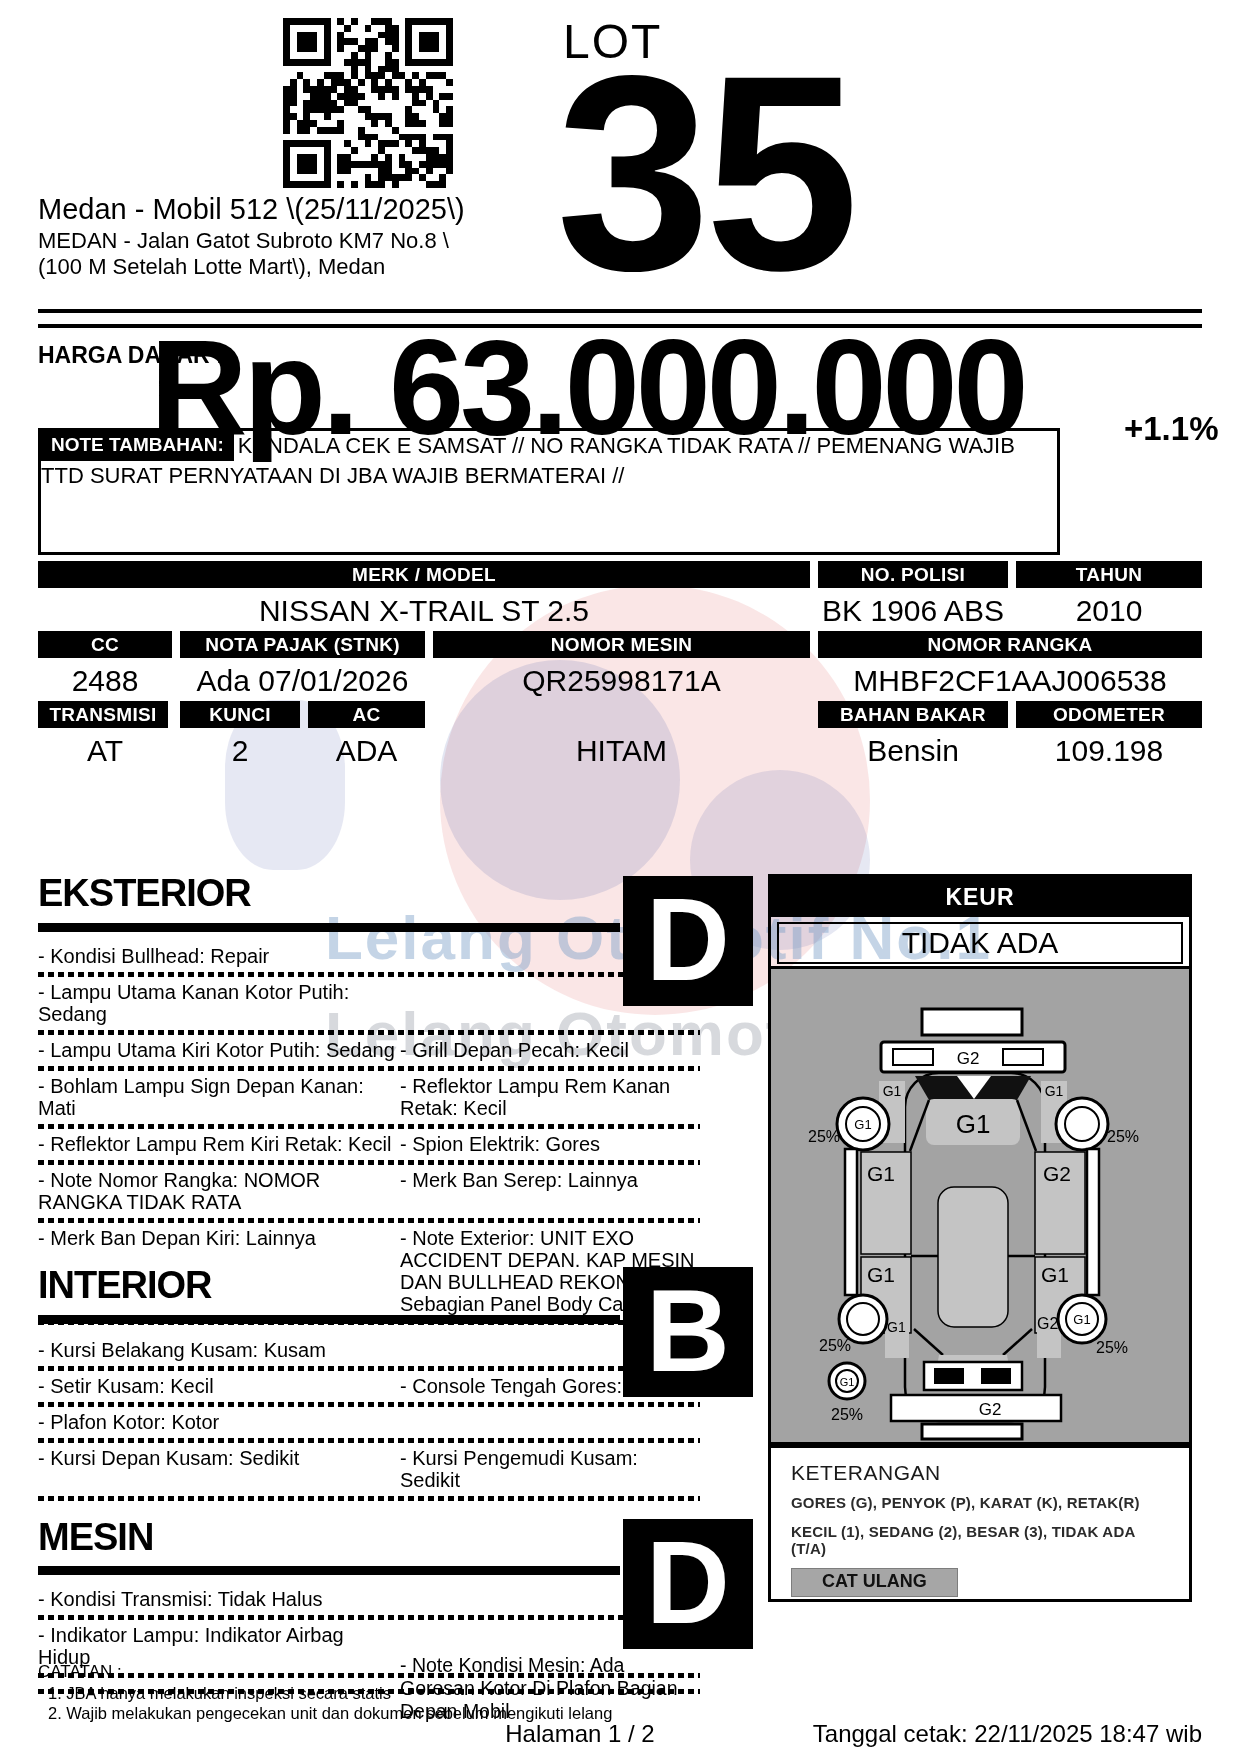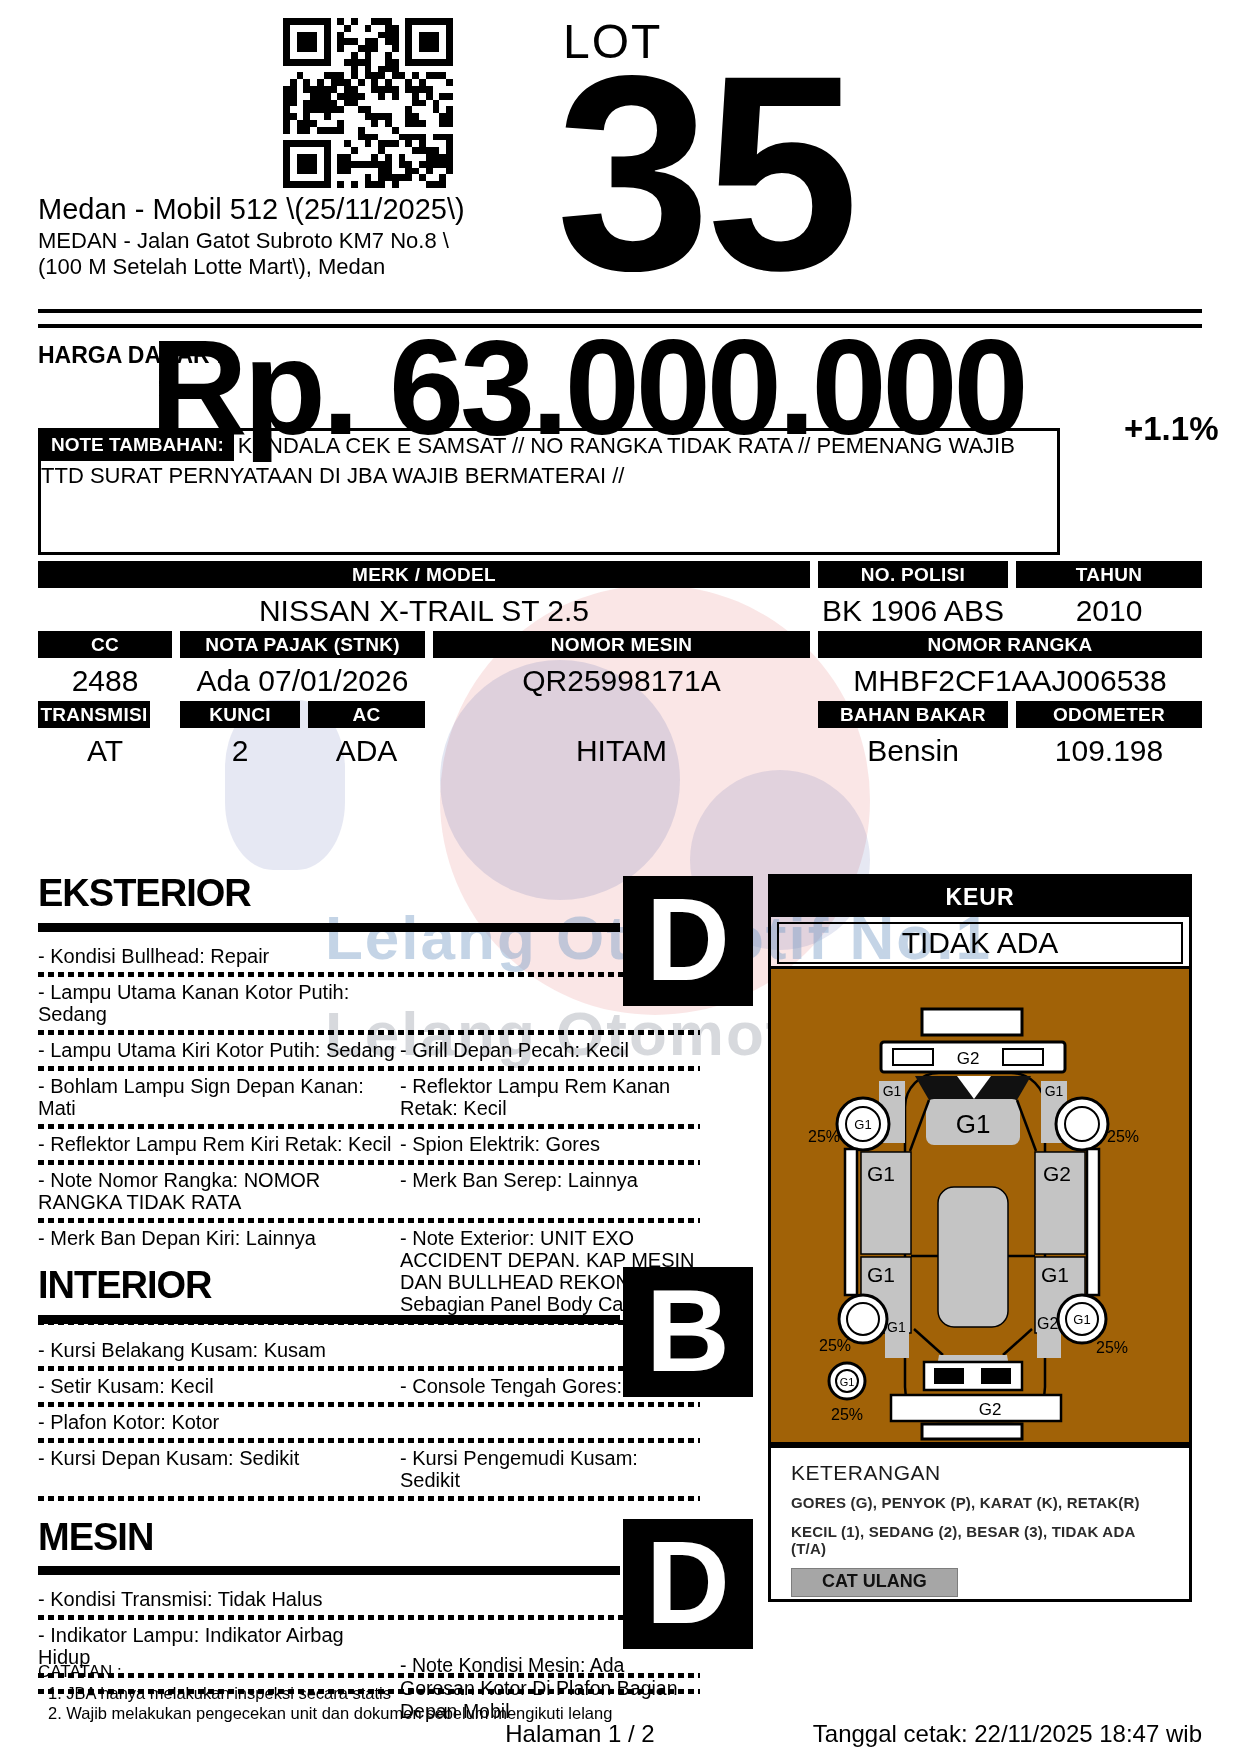--- a/index.html
+++ b/index.html
@@ -38,21 +38,21 @@
   .dots{grid-column:1/-1;height:5px;margin-top:5px;
         background:repeating-linear-gradient(90deg,#000 0 6px,transparent 6px 10px)}
   .dotline{position:absolute;height:5px;z-index:1;
         background:repeating-linear-gradient(90deg,#000 0 6px,transparent 6px 10px)}
   
   .keur{position:absolute;left:768px;top:874px;width:424px;border:3px solid #000;box-sizing:border-box;z-index:1}
   .keur-bar{background:#000;color:#fff;font-weight:bold;text-align:center;font-size:23px;height:40px;
             line-height:40px;letter-spacing:1px}
   .keur-val{margin:5px 6px 6px;border:2px solid #000;height:38px;line-height:38px;text-align:center;font-size:30px}
   .diagram-box{position:absolute;left:768px;top:966px;width:424px;height:479px;border:3px solid #000;
-               box-sizing:border-box;background:#a16207;z-index:1}
+               box-sizing:border-box;background:#a3a3a3;z-index:1}
   .ket-box{position:absolute;left:768px;top:1445px;width:424px;height:157px;border:3px solid #000;
            box-sizing:border-box;background:#fff;z-index:1;padding:13px 20px}
   .ket-title{font-size:21px;letter-spacing:.5px;color:#1a1a1a}
   .ket-line{font-size:15px;font-weight:bold;color:#2b2b2b;margin-top:9px;letter-spacing:.2px}
   .ket-line2{margin-top:12px}
   .badge{display:inline-block;margin-top:11px;background:#a6a6a6;border:1px solid #7d7d7d;
          padding:2px 30px 4px;font-weight:bold;font-size:18px;color:#111}
   
   .catatan-title{font-size:17px}
   .catatan-item{font-size:16.5px;line-height:17px;margin-top:3px}
@@ -334,21 +334,21 @@
 
   <div class="hdr" style="left:38px;top:631px;width:134px">CC</div>
   <div class="hdr" style="left:180px;top:631px;width:245px">NOTA PAJAK (STNK)</div>
   <div class="hdr" style="left:433px;top:631px;width:377px">NOMOR MESIN</div>
   <div class="hdr" style="left:818px;top:631px;width:384px">NOMOR RANGKA</div>
   <div class="val" style="left:38px;top:662px;width:134px">2488</div>
   <div class="val" style="left:180px;top:662px;width:245px">Ada 07/01/2026</div>
   <div class="val" style="left:433px;top:662px;width:377px">QR25998171A</div>
   <div class="val" style="left:818px;top:662px;width:384px">MHBF2CF1AAJ006538</div>
 
-  <div class="hdr" style="left:38px;top:701px;width:112px">TRANSMISI</div>
+  <div class="hdr" style="left:38px;top:701px;width:130px">TRANSMISI</div>
   <div class="hdr" style="left:180px;top:701px;width:120px">KUNCI</div>
   <div class="hdr" style="left:308px;top:701px;width:117px">AC</div>
   <div class="hdr" style="left:818px;top:701px;width:190px">BAHAN BAKAR</div>
   <div class="hdr" style="left:1016px;top:701px;width:186px">ODOMETER</div>
   <div class="val" style="left:38px;top:732px;width:134px">AT</div>
   <div class="val" style="left:180px;top:732px;width:120px">2</div>
   <div class="val" style="left:308px;top:732px;width:117px">ADA</div>
   <div class="val" style="left:433px;top:732px;width:377px">HITAM</div>
   <div class="val" style="left:818px;top:732px;width:190px">Bensin</div>
   <div class="val" style="left:1016px;top:732px;width:186px">109.198</div>

